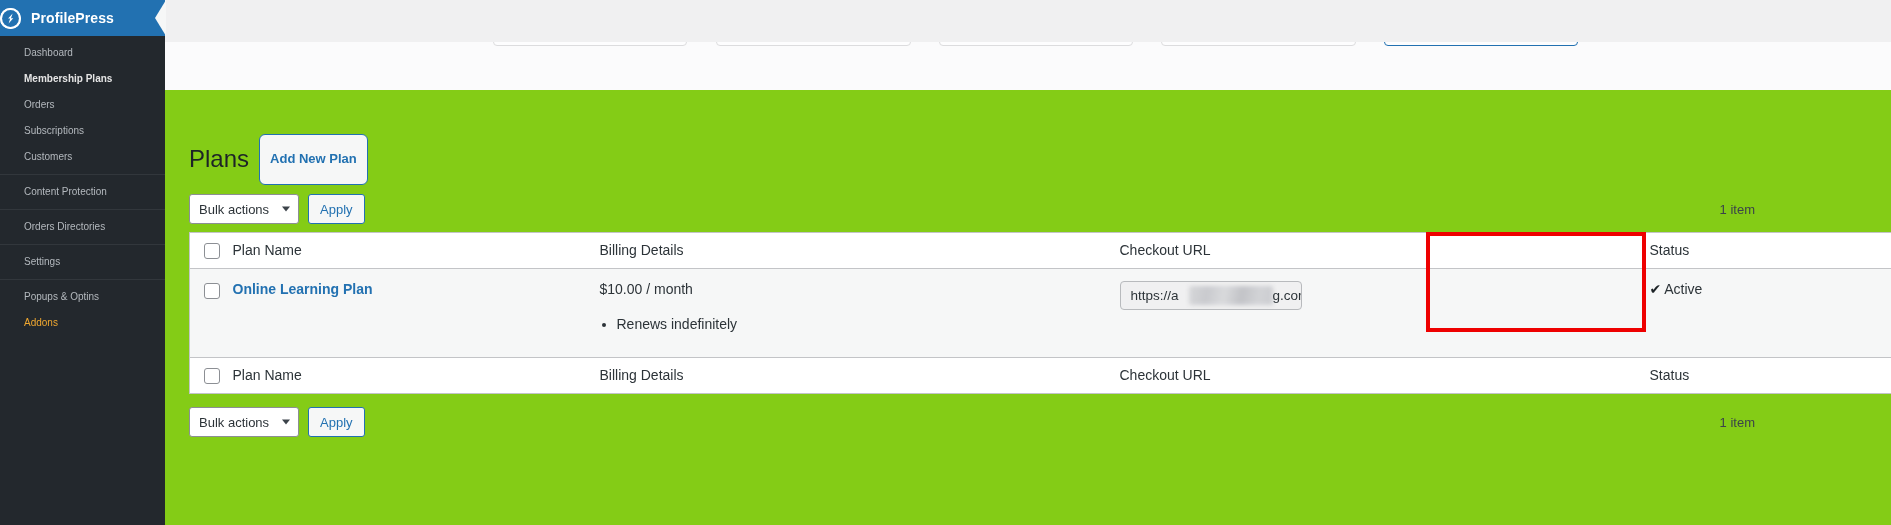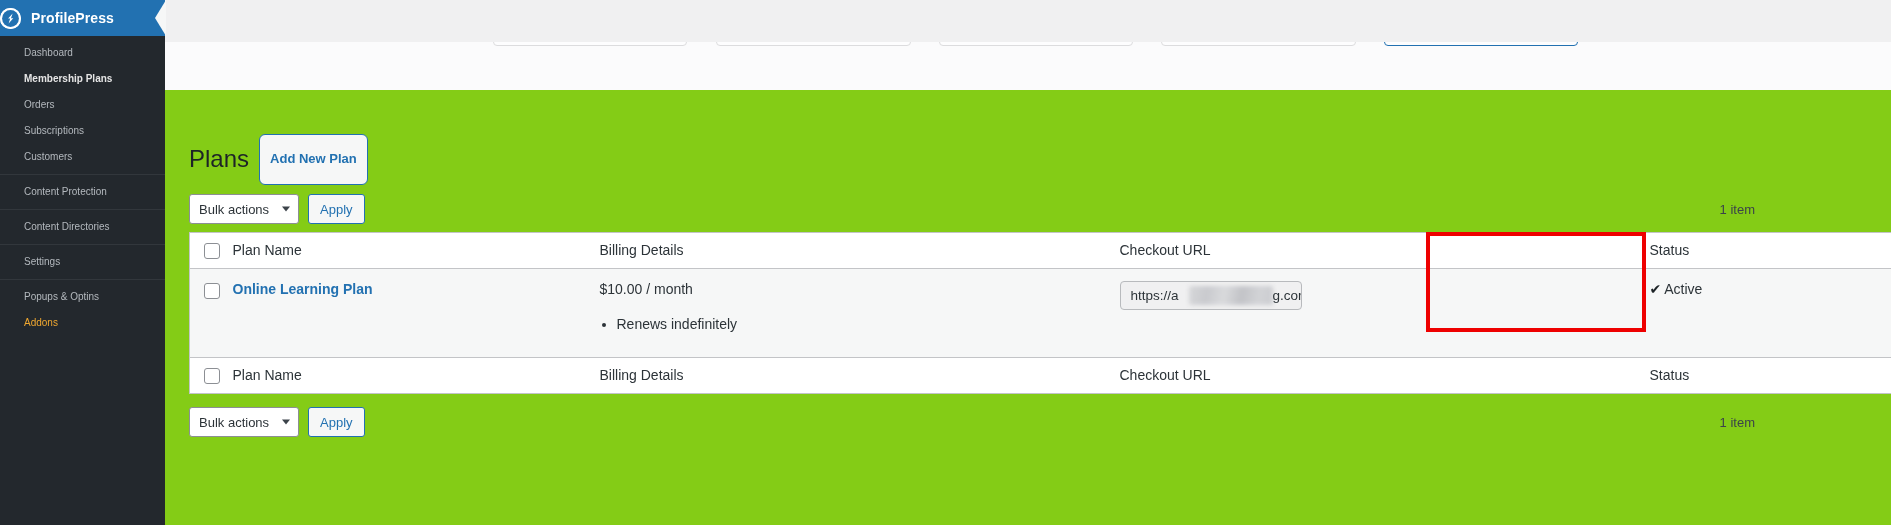--- a/index.html
+++ b/index.html
@@ -266,21 +266,21 @@
           <div class="nav-item">Orders</div>
           <div class="nav-item">Subscriptions</div>
           <div class="nav-item">Customers</div>
         </div>
         <div class="nav-sep"></div>
         <div class="nav-group">
           <div class="nav-item">Content Protection</div>
         </div>
         <div class="nav-sep"></div>
         <div class="nav-group">
-          <div class="nav-item">Content Directories</div>
+          <div class="nav-item">Orders Directories</div>
         </div>
         <div class="nav-sep"></div>
         <div class="nav-group">
           <div class="nav-item">Settings</div>
         </div>
         <div class="nav-sep"></div>
         <div class="nav-group">
           <div class="nav-item">Popups &amp; Optins</div>
           <div class="nav-item highlight">Addons</div>
         </div>

